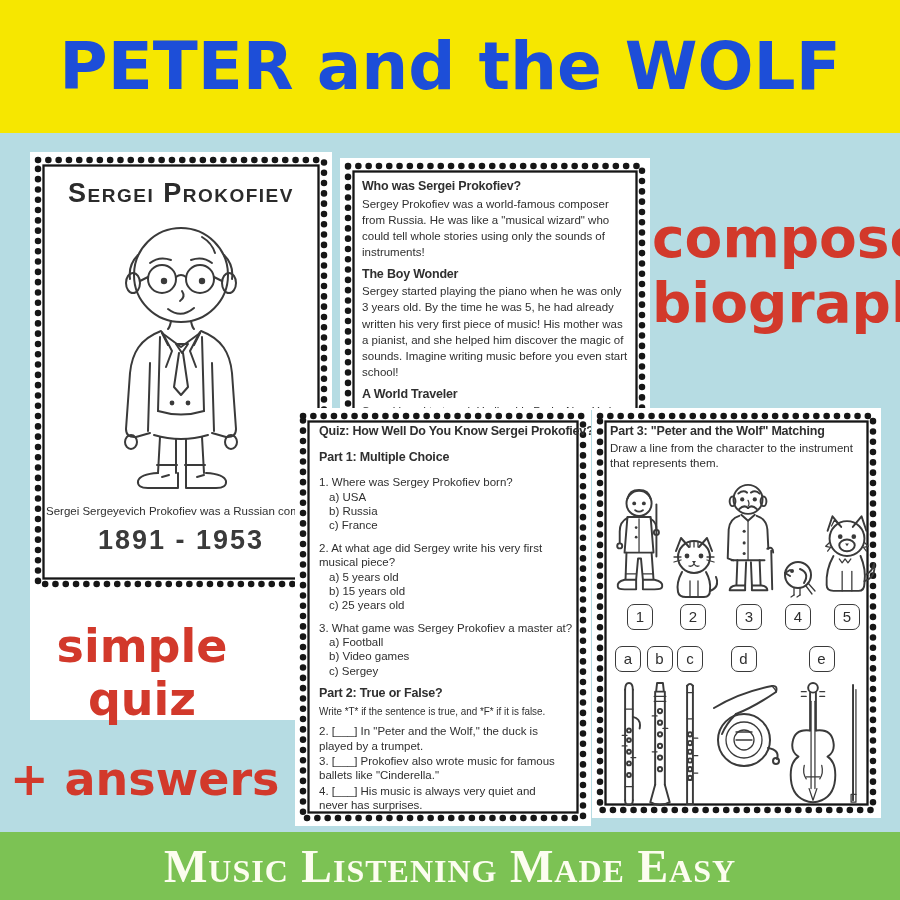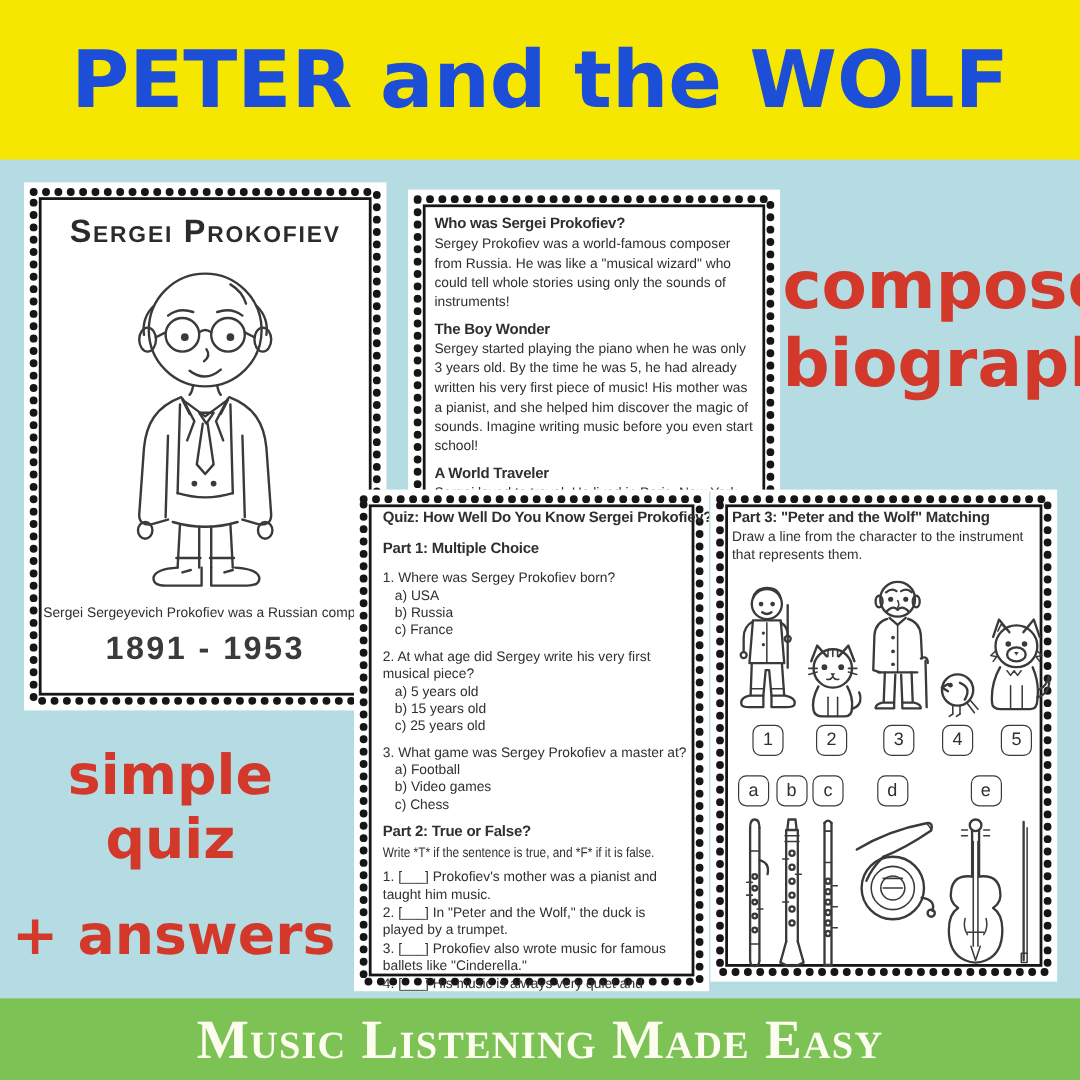--- a/index.html
+++ b/index.html
@@ -23,21 +23,21 @@
   .label-left{position:absolute;left:10px;top:620px;width:264px;text-align:center;z-index:1;
               font-family:"DejaVu Sans",sans-serif;font-weight:bold;color:#d2392b;
               font-size:46px;line-height:1.16;}
   .label-left .plus-line{margin-top:26px;white-space:nowrap;}
 
   
   .page{position:absolute;background:#fff;}
   .page .frame{position:absolute;left:0;top:0;z-index:0;pointer-events:none;}
   .page-inner{position:relative;z-index:1;color:#2f2f2f;}
 
-  .page-title-card{left:20px;top:152px;width:302px;height:440px;z-index:1;}
+  .page-title-card{left:30px;top:152px;width:302px;height:568px;z-index:1;}
   .page-bio{left:340px;top:158px;width:310px;height:252px;z-index:1;overflow:hidden;}
   .page-quiz{left:295px;top:408px;width:296px;height:418px;z-index:3;overflow:hidden;}
   .page-matching{left:592px;top:408px;width:289px;height:410px;z-index:2;overflow:hidden;}
 
   
   .tp-title{margin-top:26px;text-align:center;font-weight:bold;font-size:27px;
             font-variant:small-caps;letter-spacing:1.5px;color:#2b2b2b;}
   .portrait-wrap{display:flex;justify-content:center;margin-top:2px;}
   .tp-caption{margin:4px 0 0 16px;font-size:11.5px;white-space:nowrap;}
   .tp-years{margin-top:8px;text-align:center;font-weight:bold;font-size:27px;letter-spacing:2px;color:#3a3a3a;}
@@ -188,27 +188,26 @@
         <div class="q-q">2. At what age did Sergey write his very first musical piece?</div>
         <div class="q-opt">a) 5 years old</div>
         <div class="q-opt">b) 15 years old</div>
         <div class="q-opt">c) 25 years old</div>
       </div>
 
       <div class="q-block">
         <div class="q-q nowrap">3. What game was Sergey Prokofiev a master at?</div>
         <div class="q-opt">a) Football</div>
         <div class="q-opt">b) Video games</div>
-        <div class="q-opt">c) Chess</div>
+        <div class="q-opt">c) Sergey</div>
       </div>
 
       <div class="q-part" style="margin-bottom:2px">Part 2: True or False?</div>
       <div><span class="q-instr">Write *T* if the sentence is true, and *F* if it is false.</span></div>
 
-      <div class="q-st">1. [___] Prokofiev's mother was a pianist and taught him music.</div>
       <div class="q-st">2. [___] In "Peter and the Wolf," the duck is played by a trumpet.</div>
       <div class="q-st">3. [___] Prokofiev also wrote music for famous ballets like "Cinderella."</div>
       <div class="q-st">4. [___] His music is always very quiet and never has surprises.</div>
     </div>
   </div>
 
   <div class="page page-matching">
       <svg class="frame" width="289" height="410">
         <rect x="8" y="8" width="273" height="394" fill="none" stroke="#161616" stroke-width="6.5" stroke-dasharray="0.1 10.2" stroke-linecap="round"></rect>
         <rect x="13.5" y="13.5" width="262" height="383" fill="#ffffff" stroke="#161616" stroke-width="2.3"></rect>

